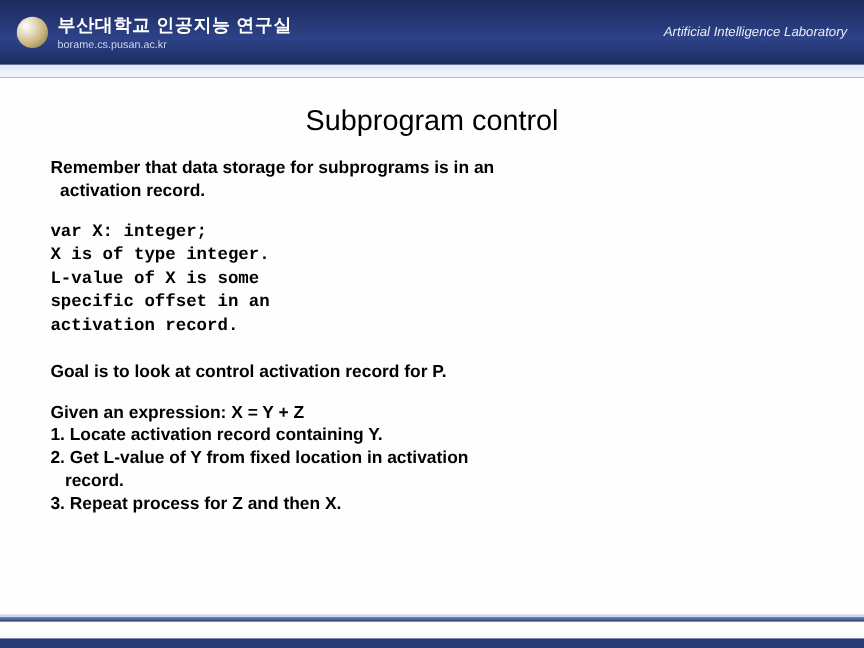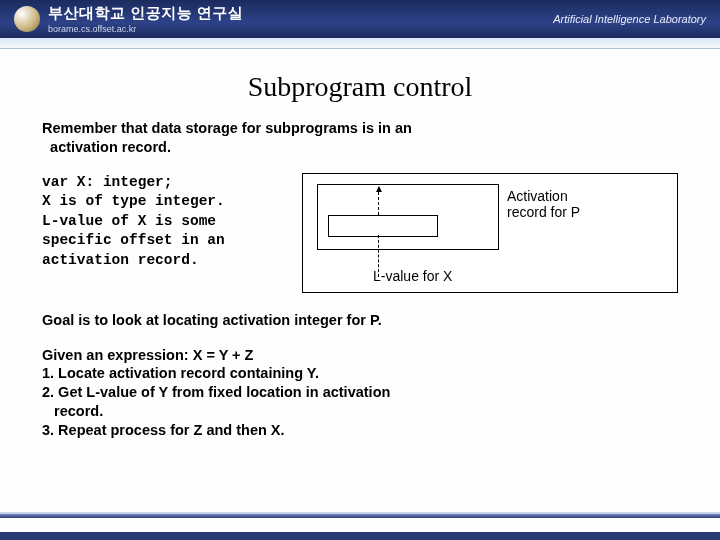--- a/index.html
+++ b/index.html
@@ -14,21 +14,21 @@
   .slide {
     width: 720px;
     height: 540px;
     position: relative;
     background: #fefefe;
     border-bottom: 8px solid #2a3a74;
     box-sizing: border-box;
   }
   
   .header {
-    height: 38px;
+    height: 54px;
     background: linear-gradient(#1c2b5e, #2d4288 60%, #1c2b5e);
     display: flex;
     align-items: center;
     justify-content: space-between;
     padding: 0 14px;
     color: #fff;
     font-family: Arial, sans-serif;
     box-sizing: border-box;
   }
   .header-left {
@@ -63,24 +63,24 @@
     height: 10px;
     background: linear-gradient(#dbe7f5, #f5f9fd);
     border-bottom: 1px solid #aac2de;
   }
   
   .content {
     padding: 18px 42px 0 42px;
   }
   .title {
     text-align: center;
-    font-size: 28px;
+    font-size: 24px;
     font-weight: normal;
     margin: 4px 0 16px 0;
-    font-family: Liberation Serif, serif;
+    font-family: Liberation Sans, sans-serif;
   }
   .para {
     font-size: 14.5px;
     font-weight: bold;
     margin: 0 0 16px 0;
     line-height: 1.3;
     white-space: pre-wrap;
     font-family: Liberation Sans, sans-serif;
   }
   .row {
@@ -176,53 +176,43 @@
 </head>
 <body>
 
 <div class="slide">
 
   <div class="header">
     <div class="header-left">
       <div class="logo"></div>
       <div>
         <span class="lab-name">부산대학교 인공지능 연구실</span>
-        <span class="lab-url">borame.cs.offset.ac.kr</span>
+        <span class="lab-url">borame.cs.pusan.ac.kr</span>
       </div>
     </div>
     <div class="lab-en">Artificial Intelligence Laboratory</div>
   </div>
   <div class="subheader"></div>
 
   <div class="content">
     <h1 class="title">Subprogram control</h1>
 
     <p class="para">Remember that data storage for subprograms is in an
   activation record.</p>
 
     <div class="row">
       <div class="code-col">var X: integer;
 X is of type integer.
 L-value of X is some
 specific offset in an
 activation record.</div>
 
-      <div class="diagram-box">
-        <div class="outer-rect">
-          <div class="arrow-top"></div>
-          <div class="inner-rect"></div>
-          <div class="arrow-bottom"></div>
-        </div>
-        <div class="ar-label" style="white-space:pre;">Activation
-record for P</div>
-        <div class="lval-label">L-value for X</div>
-      </div>
     </div>
 
-    <p class="para">Goal is to look at locating activation integer for P.</p>
+    <p class="para">Goal is to look at control activation record for P.</p>
 
     <p class="para">Given an expression: X = Y + Z
 1. Locate activation record containing Y.
 2. Get L-value of Y from fixed location in activation
    record.
 3. Repeat process for Z and then X.</p>
   </div>
 
   <div class="footer-rule"></div>
 </div>

